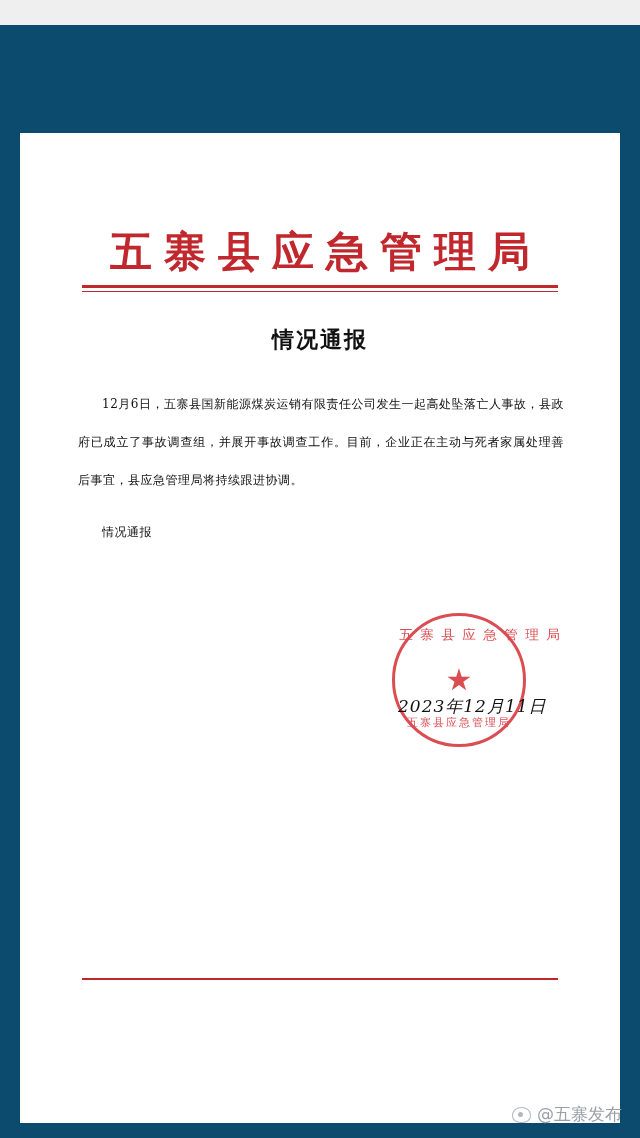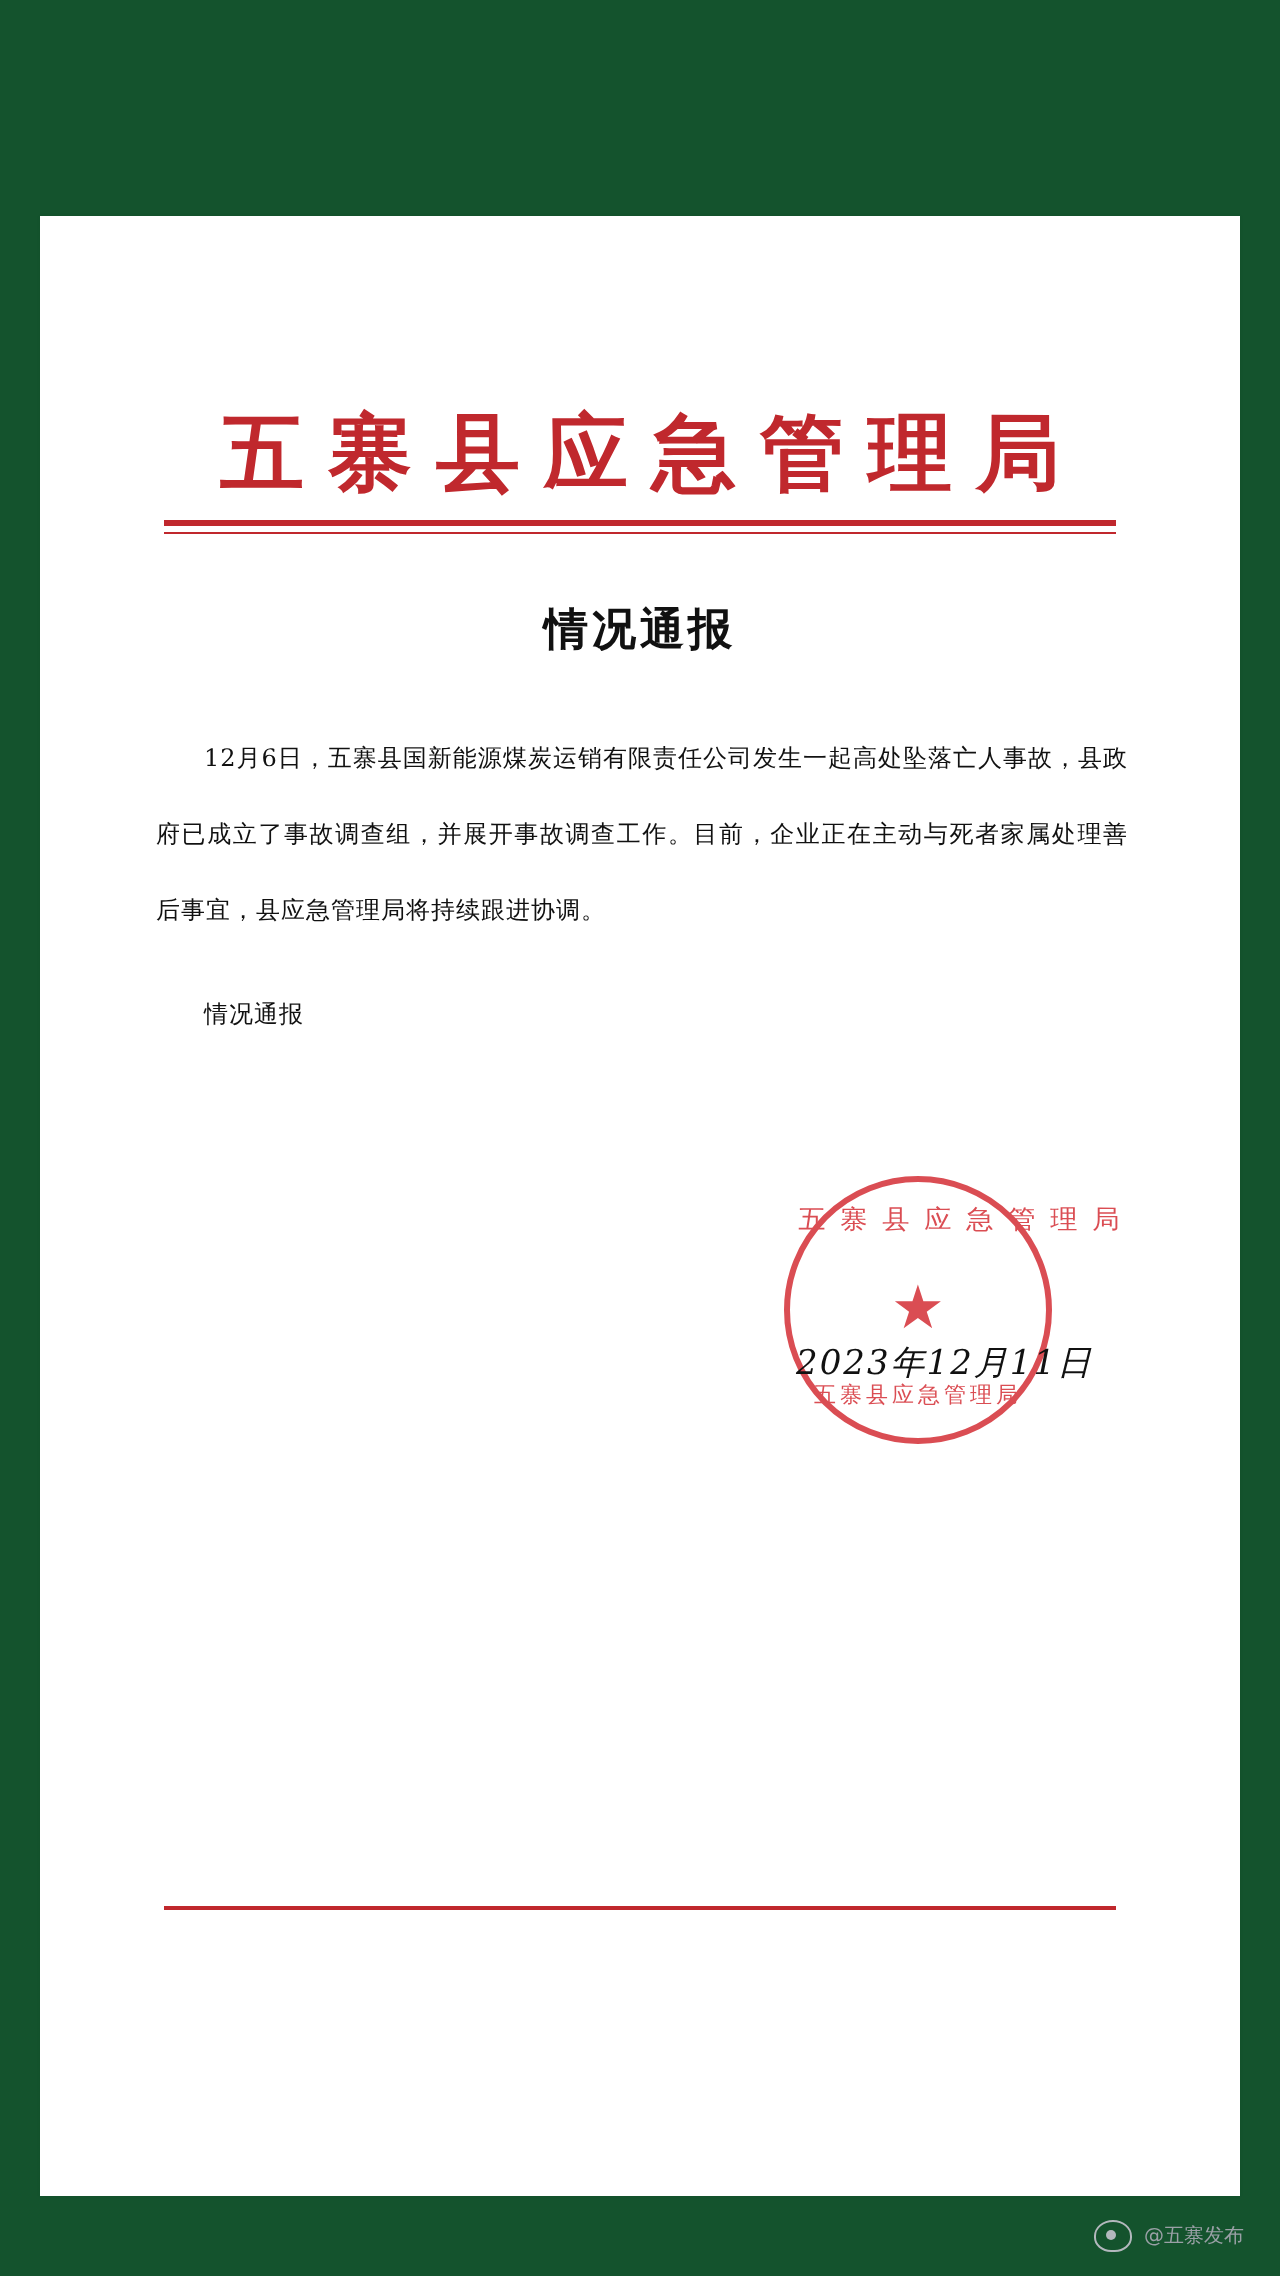--- a/index.html
+++ b/index.html
@@ -12,21 +12,22 @@
     height: 1138px;
     position: relative;
     font-family: "DejaVu Serif", "Liberation Serif", serif;
     overflow: hidden;
   }
 
   
   .screen {
     position: absolute;
     inset: 0;
-    background: #14532d;
+    background: #0c4a6e;
+    margin-top: 25px;
   }
 
   
   .paper {
     position: absolute;
     left: 20px;
     top: 108px;
     width: 600px;
     height: 990px;
     background: #ffffff;
@@ -172,21 +173,21 @@
 
   
   .credit {
     position: absolute;
     right: 18px;
     bottom: 12px;
     display: flex;
     align-items: center;
     gap: 6px;
     color: #9aa0a6;
-    font-size: 10px;
+    font-size: 17px;
     font-family: "DejaVu Sans", "Liberation Sans", sans-serif;
   }
   .weibo-eye {
     width: 17px;
     height: 14px;
     border: 1.5px solid #b3b8bd;
     border-radius: 50% 50% 45% 45%;
     position: relative;
   }
   .weibo-eye::after {

